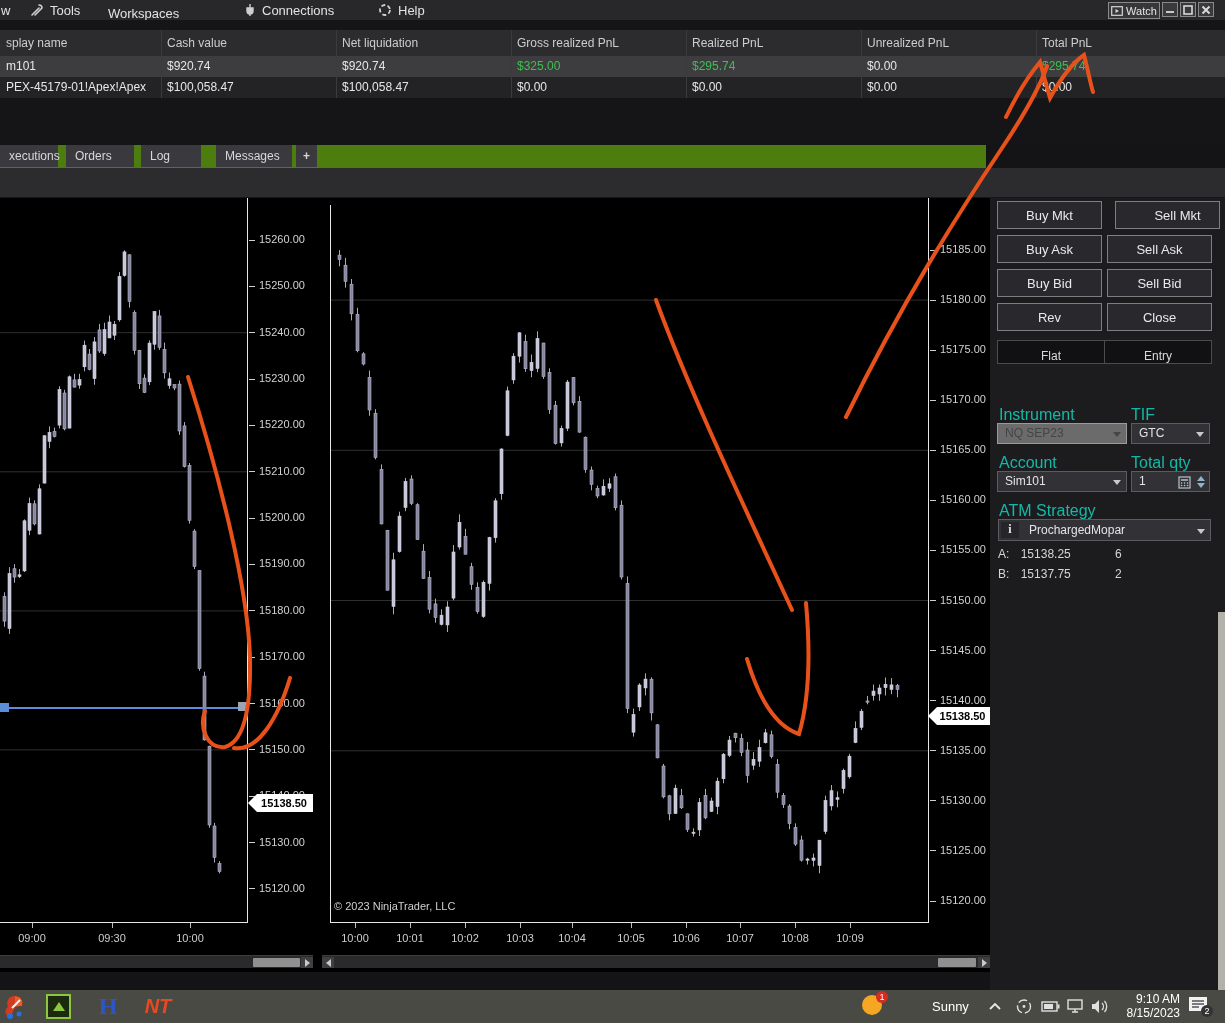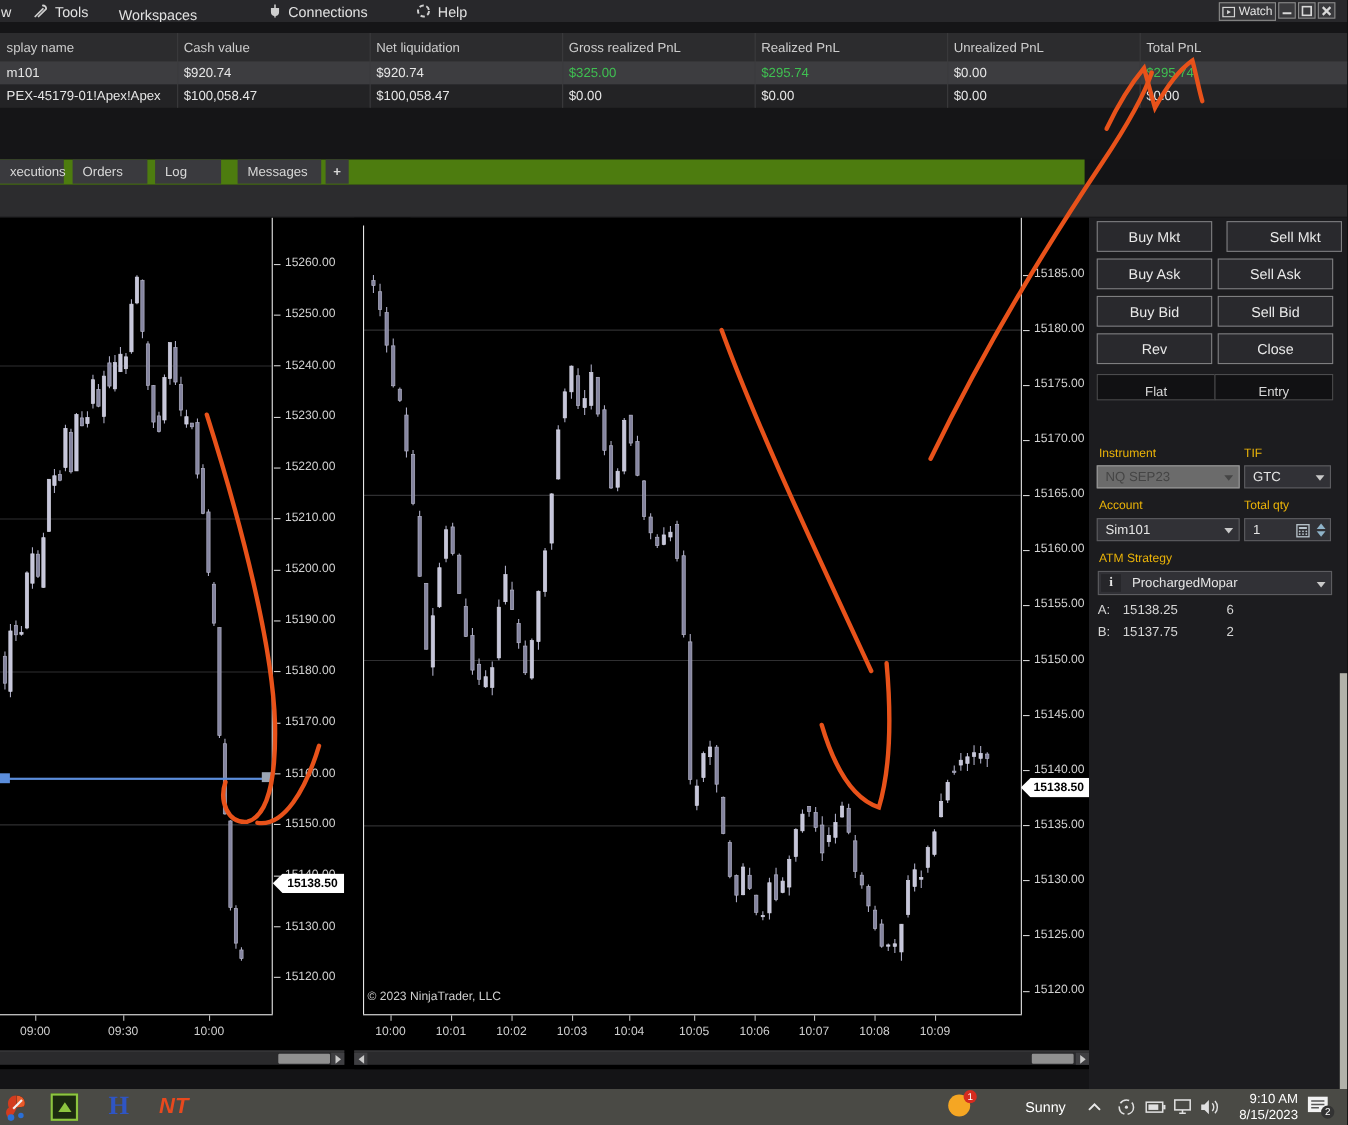--- a/index.html
+++ b/index.html
@@ -36,21 +36,21 @@
   .sbthumb{position:absolute;background:#909090;border-radius:1px;}
   .sbarrow{position:absolute;background:#3f3f42;display:flex;align-items:center;justify-content:center;}
   .tri-r{width:0;height:0;border-top:4px solid transparent;border-bottom:4px solid transparent;border-left:5px solid #c9c9c9;}
   .tri-l{width:0;height:0;border-top:4px solid transparent;border-bottom:4px solid transparent;border-right:5px solid #c9c9c9;}
   
   #dompanel{left:990px;top:198px;width:235px;height:792px;background:#1c1c1f;}
   .ordbtn{position:absolute;width:105px;height:28px;background:#29292d;border:1px solid #7e7e80;box-sizing:border-box;
           color:#e9e9e9;font-size:13px;display:flex;align-items:center;justify-content:center;}
   .dtab{position:absolute;height:24px;background:#111113;border:1px solid #4c4c4e;box-sizing:border-box;color:#d9d9d9;
         font-size:12px;display:flex;align-items:flex-end;justify-content:center;}
-  .flabel{position:absolute;font-size:11px;color:#eab308;}
+  .flabel{position:absolute;font-size:16px;color:#14b8a6;}
   .fcombo{position:absolute;height:21px;background:#313136;border:1px solid #5c5c60;box-sizing:border-box;
           font-size:12px;color:#e4e4e4;padding:2px 16px 0 7px;overflow:hidden;white-space:nowrap;}
   .quote{position:absolute;font-size:12px;color:#d6d6d6;}
   
   #taskbar{left:0;top:990px;width:1225px;height:33px;background:#4a4a45;font-size:13px;color:#fff;}
   .tray-ic{position:absolute;top:8px;}
 </style>
 </head>
 <body>
 

